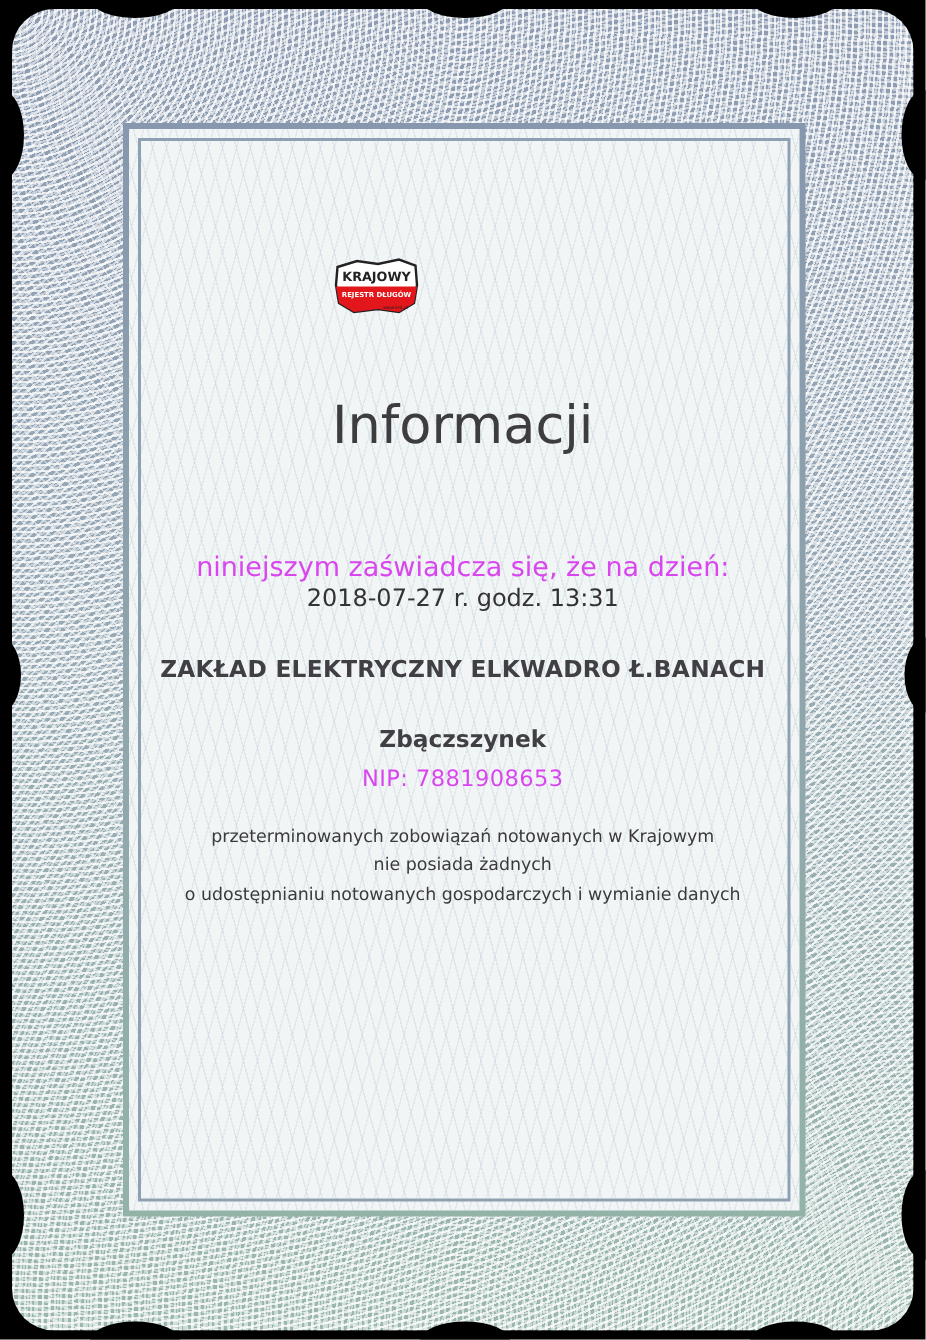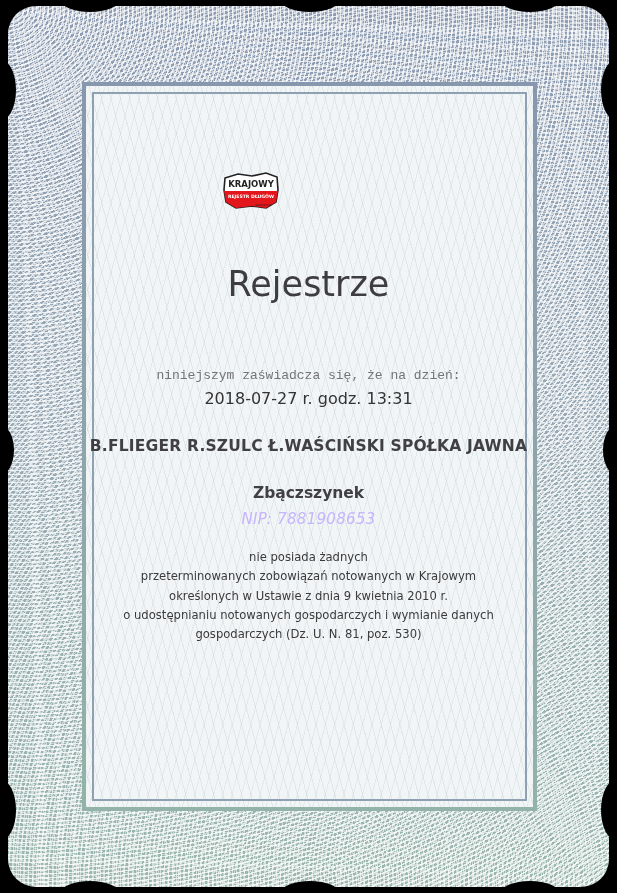--- a/index.html
+++ b/index.html
@@ -36,28 +36,28 @@
   .content {
     position:absolute; left:0; right:0; top:0; text-align:center; color:#3a3a3c;
   }
   .logos { position:absolute; top:170px; left:0; right:0; height:46px; }
   .logo-krd { position:absolute; left:222px; top:2px; width:58px; height:38px; }
   .logo-rf { position:absolute; left:310px; top:2px; width:92px; height:38px; }
   .title {
     position:absolute; top:262px; left:0; right:0; font-size:35px; line-height:45px;
     color:#3d3d40; font-family:"DejaVu Sans", sans-serif;
   }
-  .intro { position:absolute; top:368px; left:0; right:0; font-size:13px; color:#737373;font-family:Liberation Mono, monospace; }
+  .intro { position:absolute; top:368px; left:0; right:0; font-size:18px; color:#d946ef; }
   .date { position:absolute; top:389px; left:0; right:0; font-size:16px; color:#333; }
   .company {
     position:absolute; top:433px; left:0; right:0; font-size:15.5px; font-weight:bold;
     line-height:26px; color:#404044; letter-spacing:0.2px;
   }
   .city { position:absolute; top:484px; left:0; right:0; font-size:15.5px; font-weight:bold; color:#404044;text-align:center; }
-  .nip { position:absolute; top:510px; left:0; right:0; font-size:15px; color:#c4b5fd; letter-spacing:0.3px;font-style:italic; }
+  .nip { position:absolute; top:510px; left:0; right:0; font-size:15px; color:#d946ef; letter-spacing:0.3px; }
   .body-text {
     position:absolute; top:548px; left:0; right:0; font-size:11.6px; line-height:19.3px; color:#3a3a3a;
   }
   .body-text div { white-space:nowrap; }
 </style>
 </head>
 <body>
 
 <div class="guilloche"></div>
 
@@ -89,32 +89,30 @@
         <path d="M2 19 L56 19 L54 30 L44 36 L30 34 L14 36 L4 30 Z" fill="#e3161b"></path>
         <text x="29" y="15" text-anchor="middle" font-family="DejaVu Sans, sans-serif" font-size="8.5" font-weight="bold" fill="#222">KRAJOWY</text>
         <text x="29" y="26" text-anchor="middle" font-family="DejaVu Sans, sans-serif" font-size="4.6" font-weight="bold" fill="#fff">REJESTR DŁUGÓW</text>
         <text x="50" y="34" text-anchor="end" font-family="DejaVu Sans, sans-serif" font-size="3" fill="#222">www.krd.pl</text>
       </svg>
     </div>
 
   </div>
 
   <div class="title">
-    <div>Rejestrze</div>
+    <div>Informacji</div>
   </div>
 
   <div class="intro">niniejszym zaświadcza się, że na dzień:</div>
   <div class="date">2018-07-27 r. godz. 13:31</div>
 
   <div class="company">
-    <div>B.FLIEGER R.SZULC Ł.WAŚCIŃSKI SPÓŁKA JAWNA</div>
+    <div>ZAKŁAD ELEKTRYCZNY ELKWADRO Ł.BANACH</div>
   </div>
   <div class="city">Zbączszynek</div>
   <div class="nip">NIP: 7881908653</div>
 
   <div class="body-text">
+    <div>przeterminowanych zobowiązań notowanych w Krajowym</div>
     <div>nie posiada żadnych</div>
-    <div>przeterminowanych zobowiązań notowanych w Krajowym</div>
-    <div>określonych w Ustawie z dnia 9 kwietnia 2010 r.</div>
     <div>o udostępnianiu notowanych gospodarczych i wymianie danych</div>
-    <div>gospodarczych (Dz. U. N. 81, poz. 530)</div>
   </div>
 </div>
 
 </body></html>

